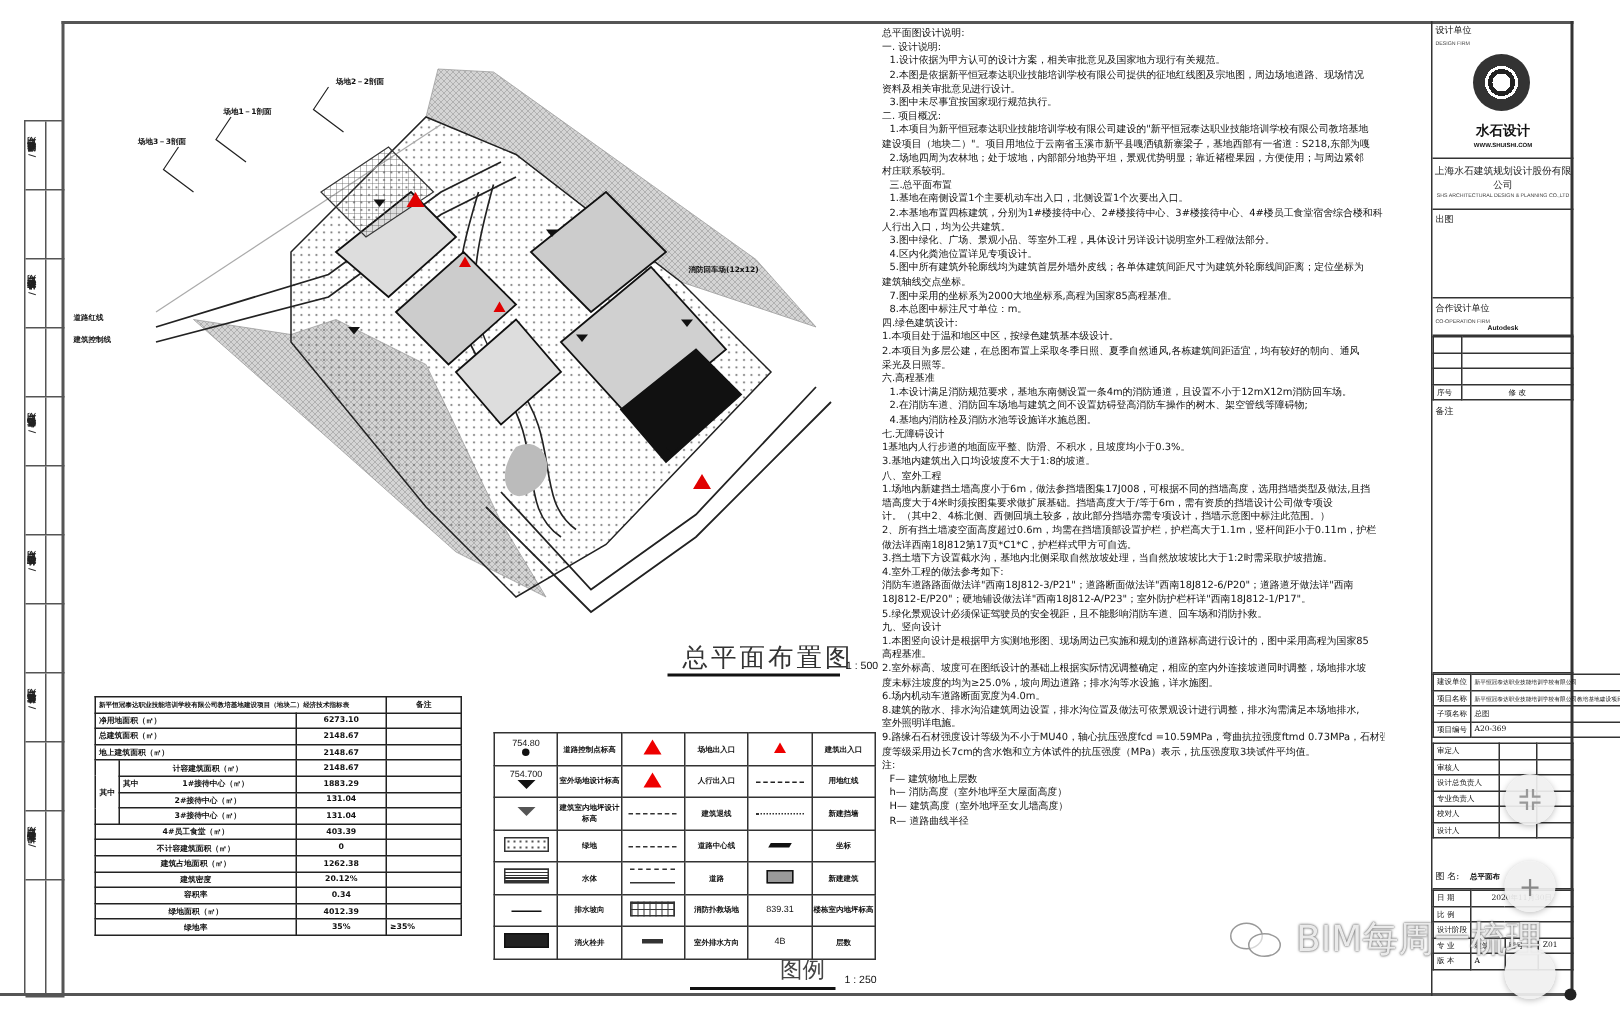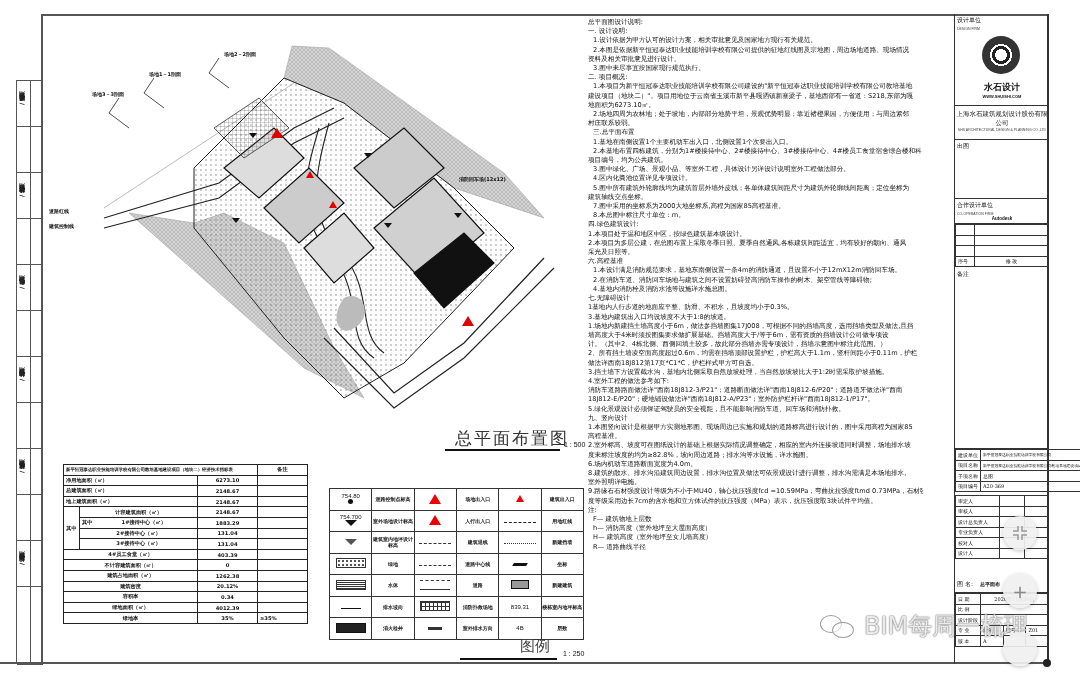--- a/index.html
+++ b/index.html
@@ -356,59 +356,59 @@
   <div class="notes" id="notes">
       <p class="">总平面图设计说明:</p>
       <p class="">一. 设计说明:</p>
       <p class="ind">1.设计依据为甲方认可的设计方案，相关审批意见及国家地方现行有关规范。</p>
       <p class="ind">2.本图是依据新平恒冠泰达职业技能培训学校有限公司提供的征地红线图及宗地图，周边场地道路、现场情况</p>
       <p class="">资料及相关审批意见进行设计。</p>
       <p class="ind">3.图中未尽事宜按国家现行规范执行。</p>
       <p class="">二. 项目概况:</p>
       <p class="ind">1.本项目为新平恒冠泰达职业技能培训学校有限公司建设的"新平恒冠泰达职业技能培训学校有限公司教培基地</p>
       <p class="">建设项目（地块二）"。项目用地位于云南省玉溪市新平县嘎洒镇新寨梁子，基地西部有一省道：S218,东部为嘎</p>
-      <p class="">地面积为6273.10㎡。</p>
       <p class="ind">2.场地四周为农林地；处于坡地，内部部分地势平坦，景观优势明显；靠近褚橙果园，方便使用；与周边紧邻</p>
       <p class="">村庄联系较弱。</p>
       <p class="ind">三.总平面布置</p>
       <p class="ind">1.基地在南侧设置1个主要机动车出入口，北侧设置1个次要出入口。</p>
       <p class="ind">2.本基地布置四栋建筑，分别为1#楼接待中心、2#楼接待中心、3#楼接待中心、4#楼员工食堂宿舍综合楼和科</p>
-      <p class="">项目编号，均为公共建筑。</p>
+      <p class="">人行出入口，均为公共建筑。</p>
       <p class="ind">3.图中绿化、广场、景观小品、等室外工程，具体设计另详设计说明室外工程做法部分。</p>
       <p class="ind">4.区内化粪池位置详见专项设计。</p>
       <p class="ind">5.图中所有建筑外轮廓线均为建筑首层外墙外皮线；各单体建筑间距尺寸为建筑外轮廓线间距离；定位坐标为</p>
       <p class="">建筑轴线交点坐标。</p>
       <p class="ind">7.图中采用的坐标系为2000大地坐标系,高程为国家85高程基准。</p>
       <p class="ind">8.本总图中标注尺寸单位：m。</p>
       <p class="">四.绿色建筑设计:</p>
       <p class="">1.本项目处于温和地区中区，按绿色建筑基本级设计。</p>
       <p class="">2.本项目为多层公建，在总图布置上采取冬季日照、夏季自然通风,各栋建筑间距适宜，均有较好的朝向、通风</p>
       <p class="">采光及日照等。</p>
       <p class="">六.高程基准</p>
       <p class="ind">1.本设计满足消防规范要求，基地东南侧设置一条4m的消防通道，且设置不小于12mX12m消防回车场。</p>
       <p class="ind">2.在消防车道、消防回车场地与建筑之间不设置妨碍登高消防车操作的树木、架空管线等障碍物;</p>
       <p class="ind">4.基地内消防栓及消防水池等设施详水施总图。</p>
       <p class="">七.无障碍设计</p>
       <p class="">1基地内人行步道的地面应平整、防滑、不积水，且坡度均小于0.3%。</p>
       <p class="">3.基地内建筑出入口均设坡度不大于1:8的坡道。</p>
+      <p class="">八、室外工程</p>
       <p class="">1.场地内新建挡土墙高度小于6m，做法参挡墙图集17J008，可根据不同的挡墙高度，选用挡墙类型及做法,且挡</p>
       <p class="">墙高度大于4米时须按图集要求做扩展基础。挡墙高度大于/等于6m，需有资质的挡墙设计公司做专项设</p>
       <p class="">计。（其中2、4栋北侧、西侧回填土较多，故此部分挡墙亦需专项设计，挡墙示意图中标注此范围。）</p>
       <p class="">2、所有挡土墙凌空面高度超过0.6m，均需在挡墙顶部设置护栏，护栏高大于1.1m，竖杆间距小于0.11m，护栏</p>
       <p class="">做法详西南18J812第17页*C1*C，护栏样式甲方可自选。</p>
       <p class="">3.挡土墙下方设置截水沟，基地内北侧采取自然放坡处理，当自然放坡坡比大于1:2时需采取护坡措施。</p>
       <p class="">4.室外工程的做法参考如下:</p>
       <p class="">消防车道路路面做法详"西南18J812-3/P21"；道路断面做法详"西南18J812-6/P20"；道路道牙做法详"西南</p>
       <p class="">18J812-E/P20"；硬地铺设做法详"西南18J812-A/P23"；室外防护栏杆详"西南18J812-1/P17"。</p>
       <p class="">5.绿化景观设计必须保证驾驶员的安全视距，且不能影响消防车道、回车场和消防扑救。</p>
       <p class="">九、竖向设计</p>
       <p class="">1.本图竖向设计是根据甲方实测地形图、现场周边已实施和规划的道路标高进行设计的，图中采用高程为国家85</p>
       <p class="">高程基准。</p>
       <p class="">2.室外标高、坡度可在图纸设计的基础上根据实际情况调整确定，相应的室内外连接坡道同时调整，场地排水坡</p>
-      <p class="">度未标注坡度的均为≥82.8%，坡向周边道路；排水沟等水设施，详水施图。</p>
+      <p class="">度未标注坡度的均为≥25.0%，坡向周边道路；排水沟等水设施，详水施图。</p>
       <p class="">6.场内机动车道路断面宽度为4.0m。</p>
       <p class="">8.建筑的散水、排水沟沿建筑周边设置，排水沟位置及做法可依景观设计进行调整，排水沟需满足本场地排水,</p>
       <p class="">室外照明详电施。</p>
       <p class="">9.路缘石石材强度设计等级为不小于MU40，轴心抗压强度fcd =10.59MPa，弯曲抗拉强度ftmd 0.73MPa，石材强</p>
       <p class="">度等级采用边长7cm的含水饱和立方体试件的抗压强度（MPa）表示，抗压强度取3块试件平均值。</p>
       <p class="">注:</p>
       <p class="ind">F— 建筑物地上层数</p>
       <p class="ind">h— 消防高度（室外地坪至大屋面高度）</p>
       <p class="ind">H— 建筑高度（室外地坪至女儿墙高度）</p>
       <p class="ind">R— 道路曲线半径</p>

